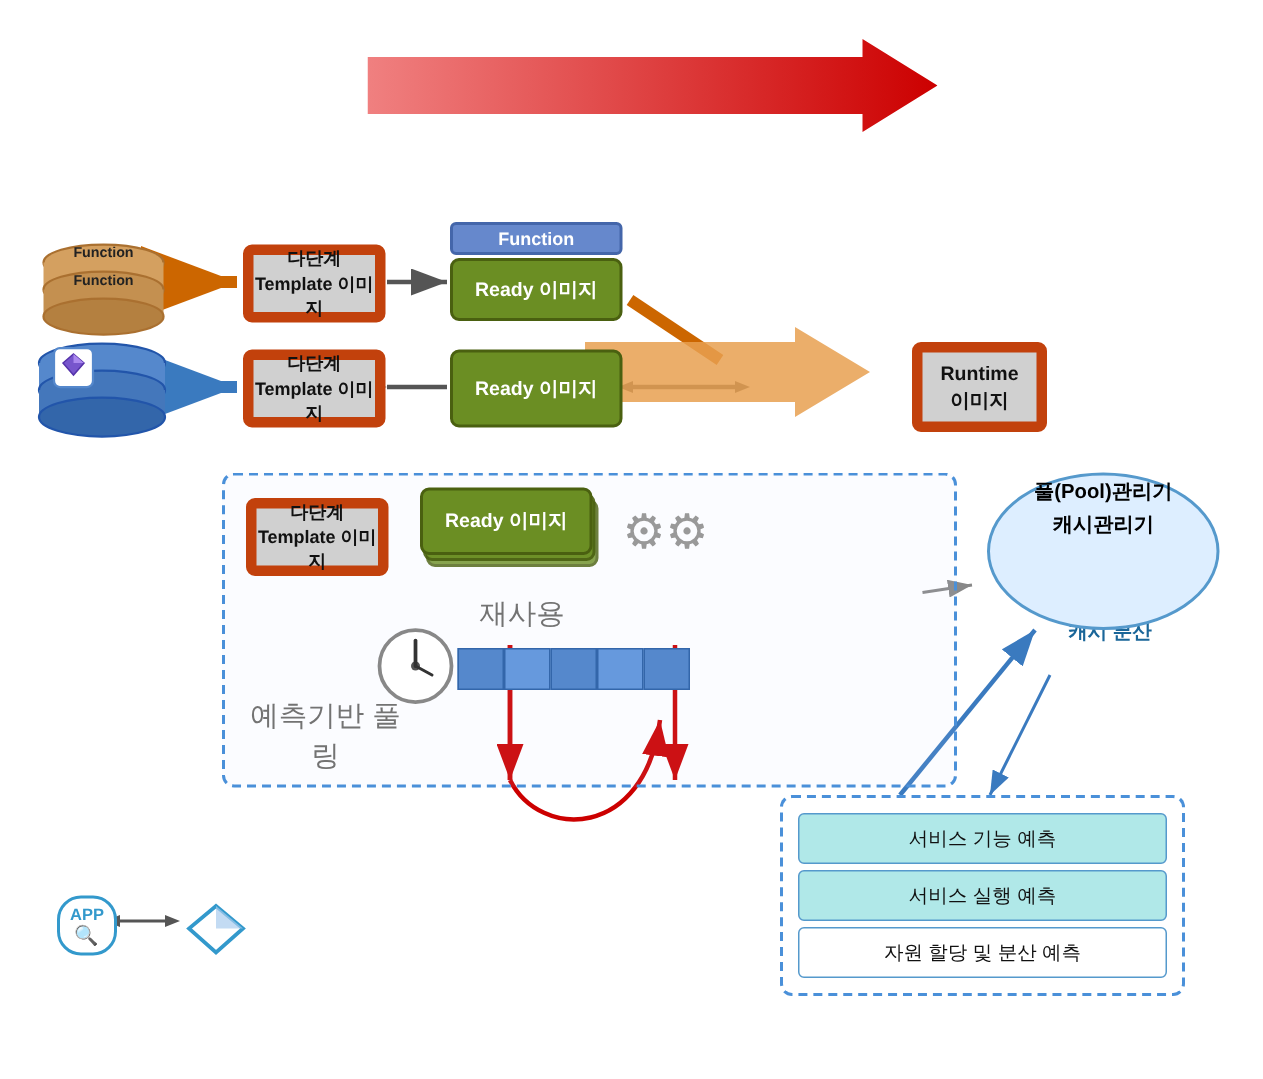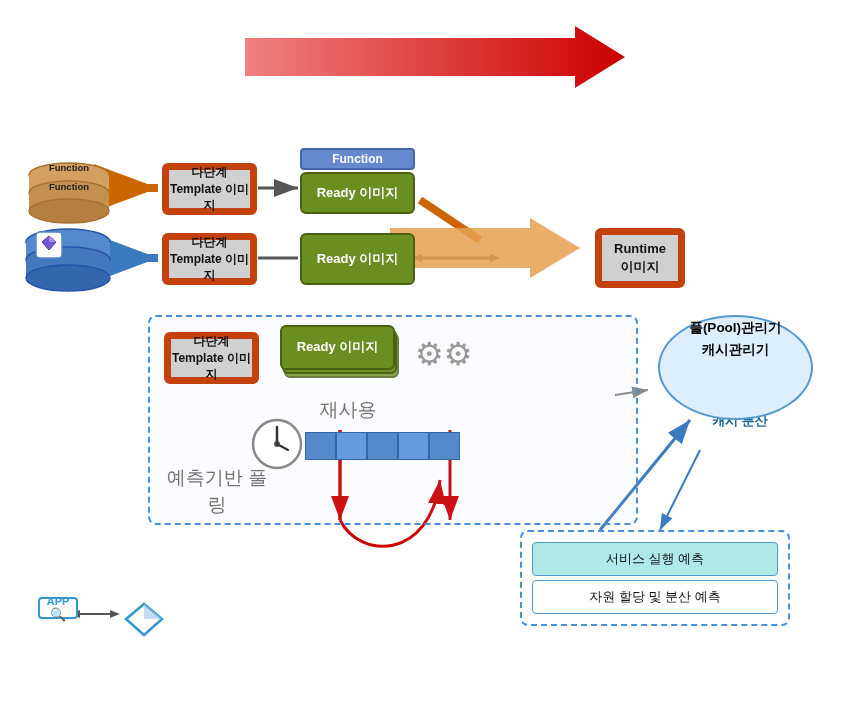--- a/index.html
+++ b/index.html
@@ -223,21 +223,21 @@
 
   <div class="box box-gray" style="position:absolute;top:233px;left:162px;width:95px;height:52px;font-size:12px;">
     <span>다단계
 Template 이미지</span>
   </div>
 
   <div class="box box-green" style="position:absolute;top:233px;left:300px;width:115px;height:52px;">
     <span>Ready 이미지</span>
   </div>
 
-  <div class="box box-gray" style="position:absolute;top:228px;left:595px;width:90px;height:60px;font-size:13px;">
+  <div class="box box-gray" style="position:absolute;top:228px;left:608px;width:90px;height:60px;font-size:13px;">
     <span>Runtime<br>이미지</span>
   </div>
 
   <div class="dashed-box" style="top:315px;left:148px;width:490px;height:210px;">
 
     <div class="box box-gray" style="position:absolute;top:15px;left:14px;width:95px;height:52px;font-size:12px;">
       <span>다단계<br>Template 이미지</span>
     </div>
 
     <div style="position:absolute;top:8px;left:130px;width:120px;height:68px;">
@@ -277,28 +277,31 @@
 
 
   </div>
 
   <div style="position:absolute;top:315px;left:658px;width:155px;height:105px;border-radius:50%;background:#ddeeff;border:2px solid #5599cc;display:flex;flex-direction:column;align-items:center;justify-content:flex-start;text-align:center;font-weight:bold;font-size:13.5px;line-height:1.6;">
     <span>풀(Pool)관리기<br>캐시관리기</span>
   </div>
 
   <div style="position:absolute;top:530px;left:520px;width:270px;border:2px dashed #4a90d9;border-radius:8px;background:white;padding:6px 2px;">
     <div class="service-item service-item-cyan">
+      <span>서비스 기능 예측</span>
+    </div>
+    <div class="service-item service-item-cyan">
       <span>서비스 실행 예측</span>
     </div>
     <div class="service-item service-item-white">
       <span>자원 할당 및 분산 예측</span>
     </div>
   </div>
 
-  <div style="position:absolute;top:597px;left:38px;background:white;border:2.5px solid #3399cc;border-radius:4px;width:40px;height:22px;display:flex;flex-direction:column;align-items:center;justify-content:center;font-size:11px;font-weight:bold;color:#3399cc;">
+  <div style="position:absolute;top:597px;left:38px;background:white;border:2.5px solid #3399cc;border-radius:16px;width:40px;height:40px;display:flex;flex-direction:column;align-items:center;justify-content:center;font-size:11px;font-weight:bold;color:#3399cc;">
     <span>APP</span>
     <span style="font-size:13px;color:#3399cc;">🔍</span>
   </div>
 
   <div style="position:absolute;top:602px;left:124px;">
     <svg width="40" height="35" viewBox="0 0 40 35">
       <polygon points="20,2 38,17 20,33 2,17" fill="none" stroke="#3399cc" stroke-width="2.5"></polygon>
       <polygon points="20,2 38,17 20,17" fill="#aaccee" opacity="0.7"></polygon>
     </svg>
   </div>

